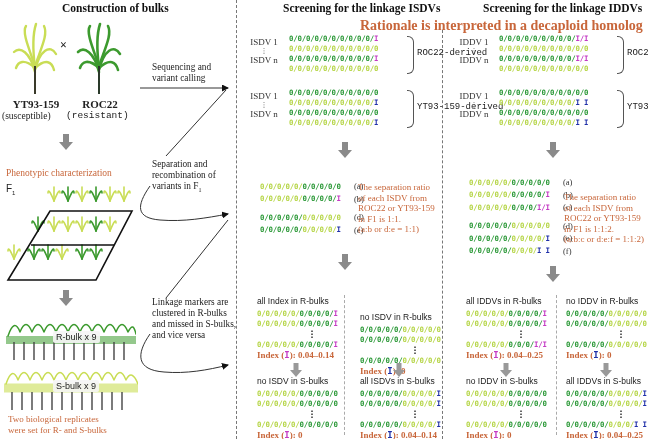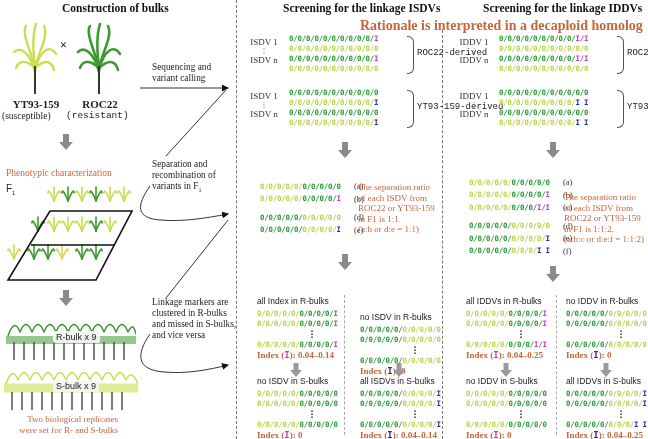--- a/index.html
+++ b/index.html
@@ -223,21 +223,21 @@
       <line x1="58" y1="26" x2="58" y2="44"></line>
       <line x1="68" y1="26" x2="68" y2="44"></line>
       <line x1="78" y1="26" x2="78" y2="44"></line>
       <line x1="88" y1="26" x2="88" y2="44"></line>
       <line x1="98" y1="26" x2="98" y2="44"></line>
       <line x1="108" y1="26" x2="108" y2="44"></line>
       <line x1="118" y1="26" x2="118" y2="44"></line>
   </g>
 </svg>
 <div class="bulklbl" style="left:53px;top:380px;">S-bulk x 9</div>
-<div class="abs orange" style="left:8px;top:414px;width:110px;font-size:9px;line-height:11px;text-align:right;">Two biological replicates were set  for R- and S-bulks</div>
+<div class="abs orange" style="left:8px;top:414px;width:110px;font-size:9px;line-height:11px;">Two biological replicates were set  for R- and S-bulks</div>
 
 <div class="abs note" style="left:152px;top:62px;width:80px;">Sequencing and variant calling</div>
 <div class="abs note" style="left:152px;top:159px;width:82px;">
   <span>Separation and recombination of  variants in F</span><sub style="font-size:6px;">1</sub>
 </div>
 <div class="abs note" style="left:152px;top:297px;width:88px;">Linkage markers are clustered in R-bulks and missed in S-bulks, and vice versa</div>
 
 <svg class="abs" style="left:130px;top:60px;pointer-events:none;" width="120" height="360" viewBox="0 0 120 360">
   <defs>
     <marker id="ah" markerWidth="7" markerHeight="7" refX="6" refY="3.5" orient="auto">

